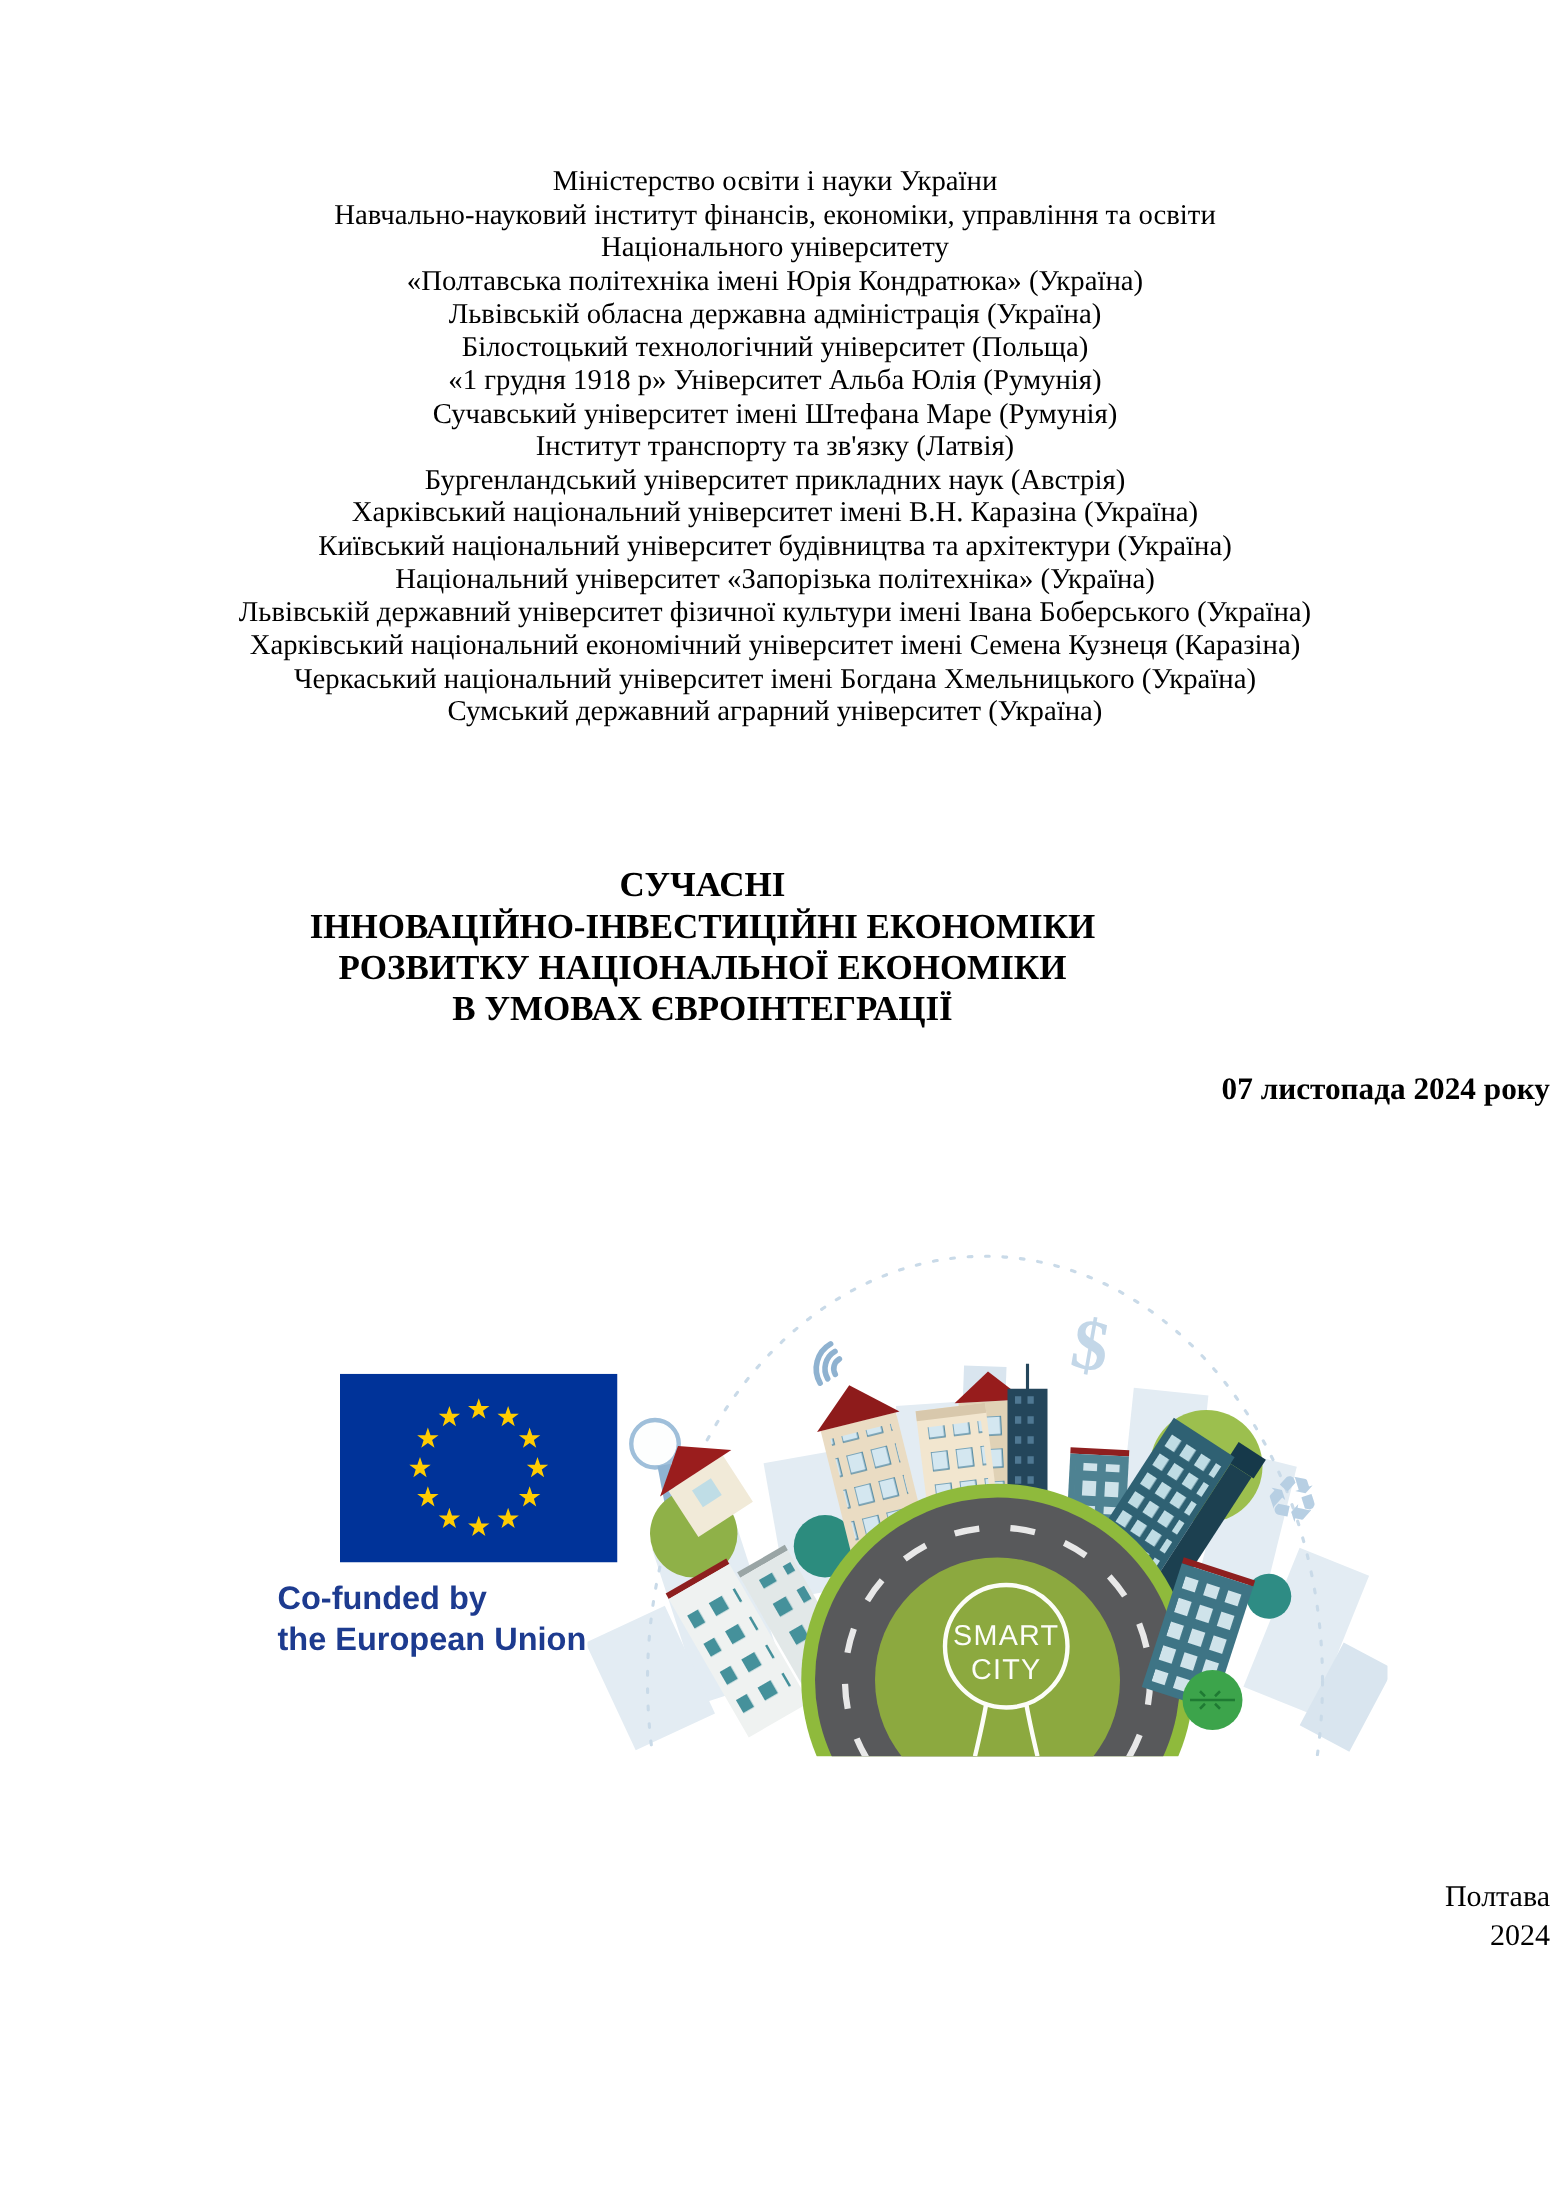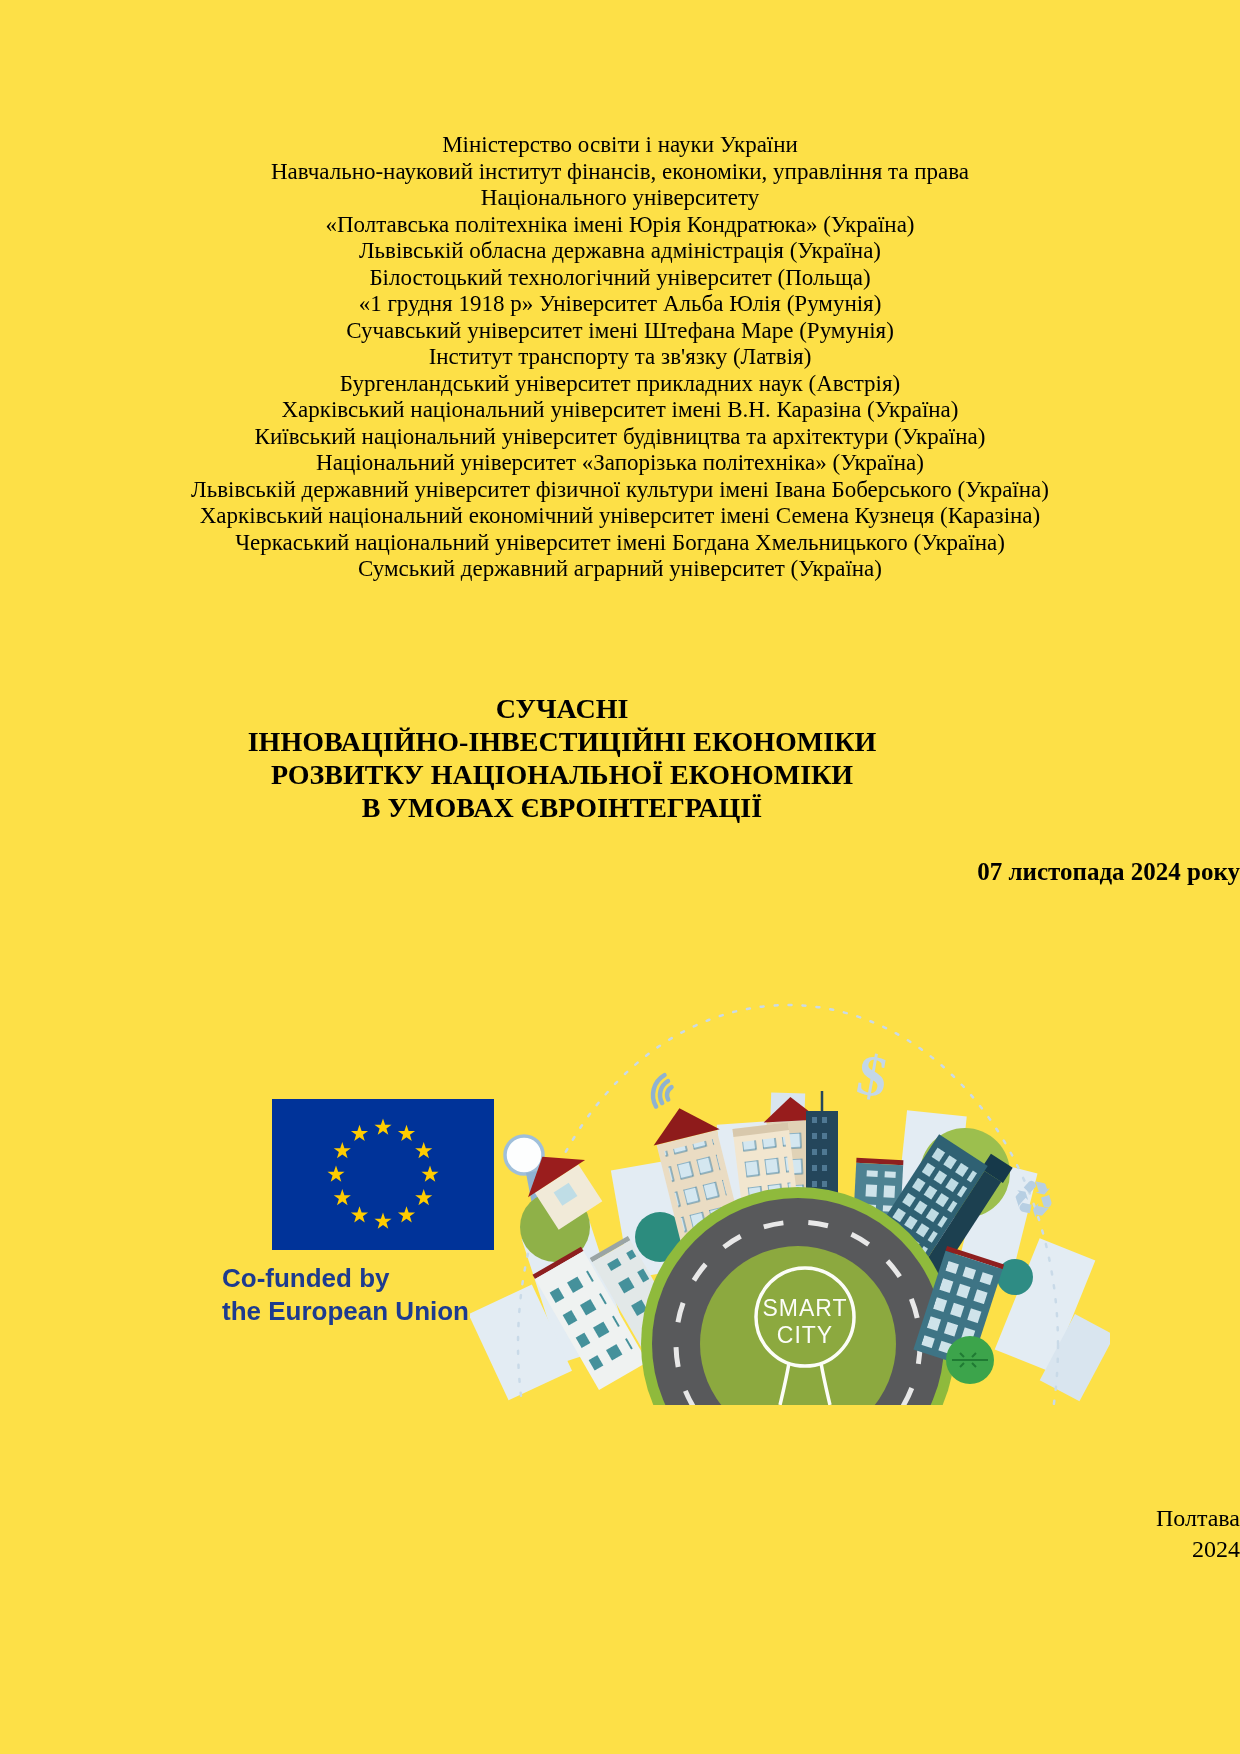--- a/index.html
+++ b/index.html
@@ -1,17 +1,17 @@
 <!DOCTYPE html>
 <html><head>
 <meta charset="utf-8">
 <style>
   html,body{margin:0;padding:0;background:#888;}
   .page{
-    position:relative;width:1240px;height:1754px;background:#fde047;
+    position:relative;width:1240px;height:1754px;background:#ffffff;
     margin:0 auto;overflow:hidden;
     font-family:"Liberation Serif", serif;color:#000;
   }
   .org-block{
     position:absolute;top:132px;left:0;width:1240px;
     text-align:center;font-size:23px;line-height:26.5px;
   }
   .title-block{
     position:absolute;top:692px;left:0;width:1124px;
     text-align:center;font-size:28px;font-weight:bold;line-height:33px;
@@ -40,21 +40,21 @@
     letter-spacing:1px;fill:#FCFDF8;font-size:23px;
   }
 </style>
 </head>
 <body>
 
 <div class="page">
 
   <div class="org-block">
     <div>Міністерство освіти і науки України</div>
-    <div>Навчально-науковий інститут фінансів, економіки, управління та права</div>
+    <div>Навчально-науковий інститут фінансів, економіки, управління та освіти</div>
     <div>Національного університету</div>
     <div>«Полтавська політехніка імені Юрія Кондратюка» (Україна)</div>
     <div>Львівській обласна державна адміністрація (Україна)</div>
     <div>Білостоцький технологічний університет (Польща)</div>
     <div>«1 грудня 1918 р» Університет Альба Юлія (Румунія)</div>
     <div>Сучавський університет імені Штефана Маре (Румунія)</div>
     <div>Інститут транспорту та зв'язку (Латвія)</div>
     <div>Бургенландський університет прикладних наук (Австрія)</div>
     <div>Харківський національний університет імені В.Н. Каразіна (Україна)</div>
     <div>Київський національний університет будівництва та архітектури (Україна)</div>

